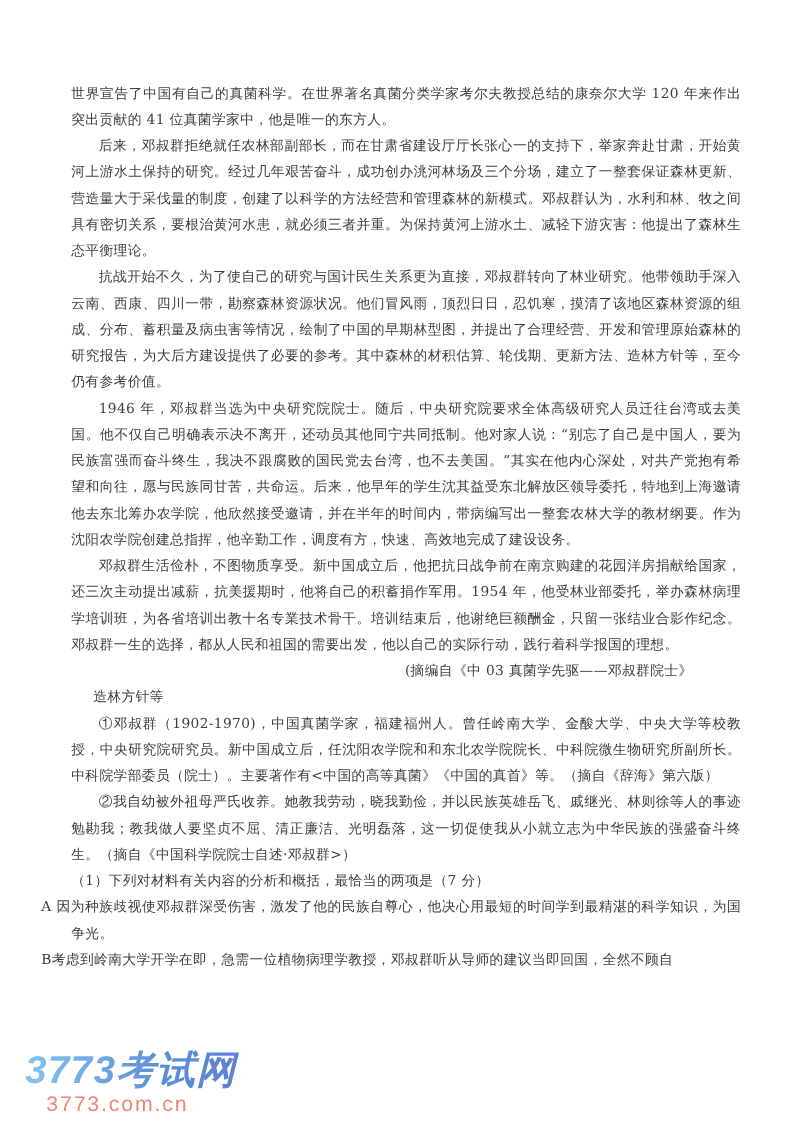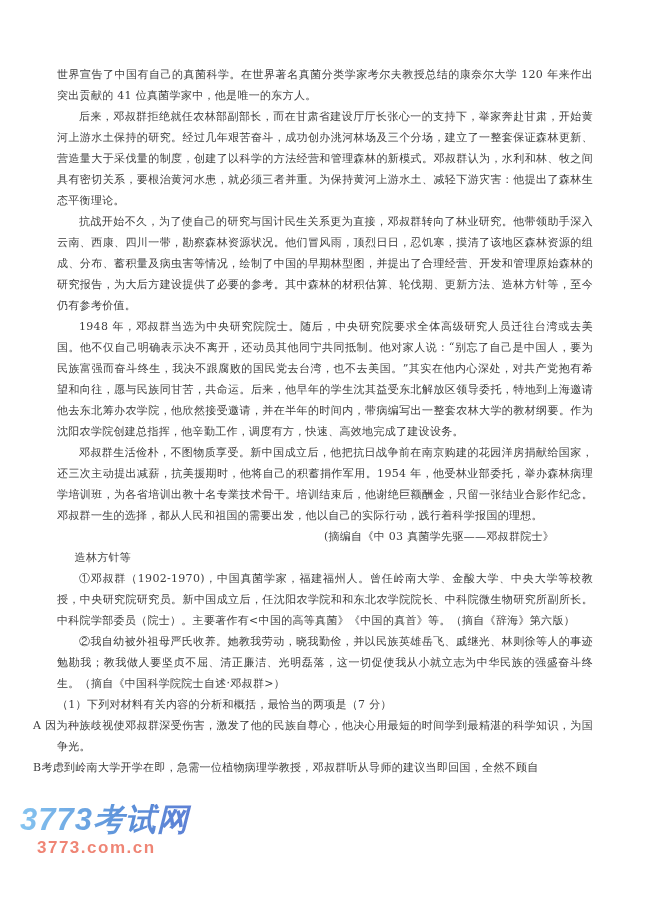--- a/index.html
+++ b/index.html
@@ -29,53 +29,53 @@
     text-indent:0;
   }
   .related-heading{text-indent:1.6em;}
   .question{text-indent:0;margin-top:0;}
   .option{
     padding-left:39px;
     text-indent:-24px;
   }
   .watermark{
     position:absolute;
-    left:20px;top:804px;
+    left:20px;top:840px;
     width:200px;
     font-family:"Liberation Sans","DejaVu Sans",sans-serif;
     line-height:1;
   }
   .watermark-title{
     font-size:31px;
     font-weight:bold;
     font-style:italic;
     background:linear-gradient(90deg,#85c4f0 0%,#5b8fd8 55%,#5f7ad4 100%);
     -webkit-background-clip:text;
     background-clip:text;
     color:#5b8fd8;
     -webkit-text-fill-color:transparent;
     letter-spacing:1px;
   }
   .watermark-url{
     margin-top:4px;
     margin-left:17px;
     font-size:17px;
-    font-weight:bold;
+    font-weight:normal;
     color:#ef8575;
     letter-spacing:1.5px;
   }
 </style>
 </head>
 <body>
 
 <div class="page-text">
   <p class="noindent">世界宣告了中国有自己的真菌科学。在世界著名真菌分类学家考尔夫教授总结的康奈尔大学 120 年来作出突出贡献的 41 位真菌学家中，他是唯一的东方人。</p>
   <p class="indent">后来，邓叔群拒绝就任农林部副部长，而在甘肃省建设厅厅长张心一的支持下，举家奔赴甘肃，开始黄河上游水土保持的研究。经过几年艰苦奋斗，成功创办洮河林场及三个分场，建立了一整套保证森林更新、营造量大于采伐量的制度，创建了以科学的方法经营和管理森林的新模式。邓叔群认为，水利和林、牧之间具有密切关系，要根治黄河水患，就必须三者并重。为保持黄河上游水土、减轻下游灾害：他提出了森林生态平衡理论。</p>
   <p class="indent">抗战开始不久，为了使自己的研究与国计民生关系更为直接，邓叔群转向了林业研究。他带领助手深入云南、西康、四川一带，勘察森林资源状况。他们冒风雨，顶烈日日，忍饥寒，摸清了该地区森林资源的组成、分布、蓄积量及病虫害等情况，绘制了中国的早期林型图，并提出了合理经营、开发和管理原始森林的研究报告，为大后方建设提供了必要的参考。其中森林的材积估算、轮伐期、更新方法、造林方针等，至今仍有参考价值。</p>
-  <p class="indent">1948 年，邓叔群当选为中央研究院院士。随后，中央研究院要求全体高级研究人员迁往台湾或去美国。他不仅自己明确表示决不离开，还动员其他同宁共同抵制。他对家人说：“别忘了自己是中国人，要为民族富强而奋斗终生，我决不跟腐败的国民党去台湾，也不去美国。”其实在他内心深处，对共产党抱有希望和向往，愿与民族同甘苦，共命运。后来，他早年的学生沈其益受东北解放区领导委托，特地到上海邀请他去东北筹办农学院，他欣然接受邀请，并在半年的时间内，带病编写出一整套农林大学的教材纲要。作为沈阳农学院创建总指挥，他辛勤工作，调度有方，快速、高效地完成了建设设务。</p>
+  <p class="indent">1946 年，邓叔群当选为中央研究院院士。随后，中央研究院要求全体高级研究人员迁往台湾或去美国。他不仅自己明确表示决不离开，还动员其他同宁共同抵制。他对家人说：“别忘了自己是中国人，要为民族富强而奋斗终生，我决不跟腐败的国民党去台湾，也不去美国。”其实在他内心深处，对共产党抱有希望和向往，愿与民族同甘苦，共命运。后来，他早年的学生沈其益受东北解放区领导委托，特地到上海邀请他去东北筹办农学院，他欣然接受邀请，并在半年的时间内，带病编写出一整套农林大学的教材纲要。作为沈阳农学院创建总指挥，他辛勤工作，调度有方，快速、高效地完成了建设设务。</p>
   <p class="indent">邓叔群生活俭朴，不图物质享受。新中国成立后，他把抗日战争前在南京购建的花园洋房捐献给国家，还三次主动提出减薪，抗美援期时，他将自己的积蓄捐作军用。1954 年，他受林业部委托，举办森林病理学培训班，为各省培训出教十名专業技术骨干。培训结束后，他谢绝巨额酬金，只留一张结业合影作纪念。邓叔群一生的选择，都从人民和祖国的需要出发，他以自己的实际行动，践行着科学报国的理想。</p>
   <p class="citation">(摘编自《中 03 真菌学先驱——邓叔群院士》</p>
   <p class="related-heading">造林方针等</p>
   <p class="indent">①邓叔群（1902-1970)，中国真菌学家，福建福州人。曾任岭南大学、金酸大学、中央大学等校教授，中央研究院研究员。新中国成立后，任沈阳农学院和和东北农学院院长、中科院微生物研究所副所长。中科院学部委员（院士）。主要著作有&lt;中国的高等真菌》《中国的真首》等。（摘自《辞海》第六版）</p>
   <p class="indent">②我自幼被外祖母严氏收养。她教我劳动，晓我勤俭，并以民族英雄岳飞、戚继光、林则徐等人的事迹勉勘我；教我做人要坚贞不屈、清正廉洁、光明磊落，这一切促使我从小就立志为中华民族的强盛奋斗终生。（摘自《中国科学院院士自述·邓叔群&gt;）</p>
   <p class="question">（1）下列对材料有关内容的分析和概括，最恰当的两项是（7 分）</p>
   <p class="option">A 因为种族歧视使邓叔群深受伤害，激发了他的民族自尊心，他决心用最短的时间学到最精湛的科学知识，为国争光。</p>
   <p class="option">B考虑到岭南大学开学在即，急需一位植物病理学教授，邓叔群听从导师的建议当即回国，全然不顾自</p>
 </div>
 

